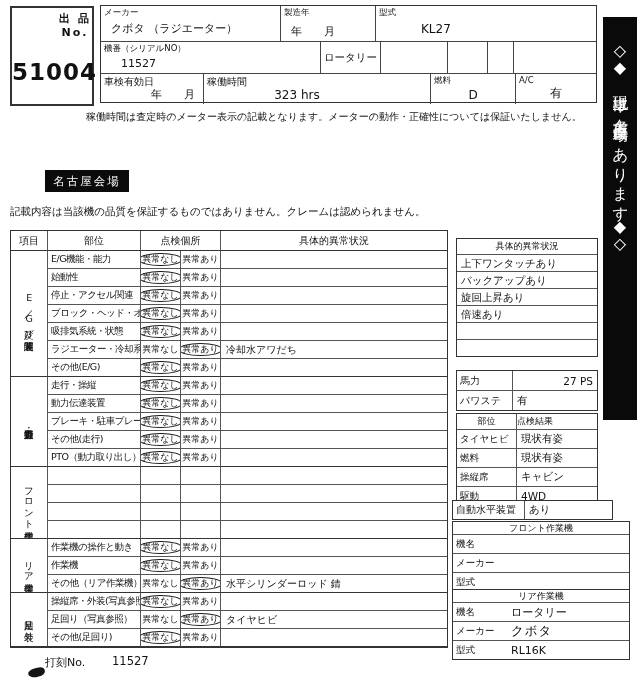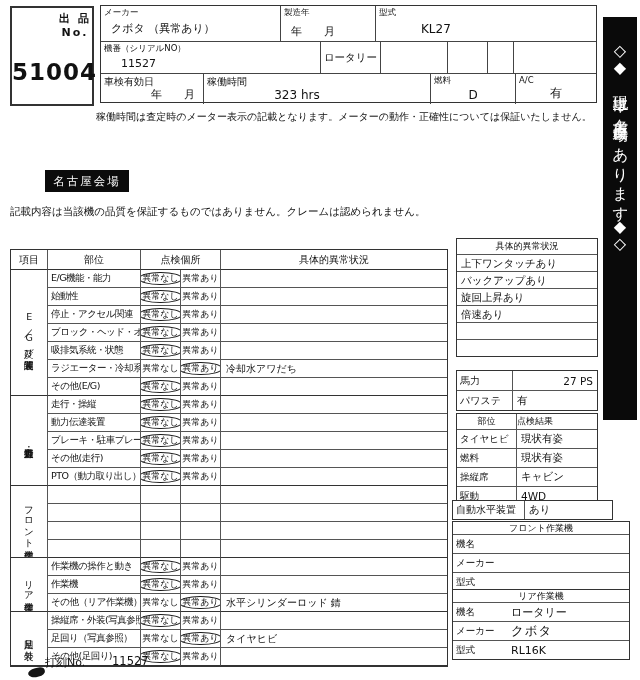--- a/index.html
+++ b/index.html
@@ -27,27 +27,27 @@
   .c-insp{width:103px;} .c-hours{width:227px;} .c-fuel{width:85px;} .c-ac{flex:1;}
   .v-maker{padding:2px 0 0 10px;font-size:11px;}
   .v-mfg{position:absolute;bottom:2px;left:10px;font-size:11px;}
   .v-model{padding:3px 0 0 45px;font-size:12px;}
   .v-serial{padding:2px 0 0 20px;font-size:11px;}
   .v-insp{position:absolute;bottom:2px;right:8px;font-size:11px;}
   .v-hours{position:absolute;bottom:2px;left:0;right:40px;text-align:center;font-size:12px;}
   .v-center{position:absolute;bottom:2px;left:0;right:0;text-align:center;font-size:12px;}
 
   
-  .meter-note{left:96px;top:110px;font-size:10px;white-space:nowrap;}
+  .meter-note{left:86px;top:110px;font-size:10px;white-space:nowrap;}
   .venue-badge{left:45px;top:170px;width:84px;height:22px;background:#0b0b0b;color:#fff;
                display:flex;align-items:center;justify-content:center;font-size:11.5px;letter-spacing:2px;}
   .disclaimer{left:10px;top:205px;font-size:10.5px;white-space:nowrap;}
 
   
-  .insp{left:10px;top:249px;width:436px;border:1.5px solid #333;box-sizing:content-box;
+  .insp{left:10px;top:230px;width:436px;border:1.5px solid #333;box-sizing:content-box;
         display:grid;grid-template-columns:37px 93px 40px 40px 1fr;grid-auto-rows:18px;grid-template-rows:20px;}
   .cell{border-right:1px solid #555;border-bottom:1px solid #555;box-sizing:border-box;
         display:flex;align-items:center;overflow:hidden;white-space:nowrap;}
   .cell.last{border-right:none;}
   .th{justify-content:center;font-size:10px;border-bottom:1.5px solid #333;}
   .cat{writing-mode:vertical-rl;text-orientation:upright;justify-content:center;
        font-size:9.5px;line-height:1;letter-spacing:0;padding:2px 0;}
   .sect-end{border-bottom:1.5px solid #333;}
   .part{font-size:9.5px;letter-spacing:-0.5px;padding-left:3px;}
   .chk{justify-content:center;font-size:9px;}
@@ -104,21 +104,21 @@
 
 <div class="abs lot-box">
   <div class="lot-label">出 品 No.</div>
   <div class="lot-number">51004</div>
 </div>
 
 <div class="abs hdr-table">
   <div class="hrow r1">
     <div class="hcell c-maker">
       <div class="hlabel">メーカー</div>
-      <div class="hvalue v-maker">クボタ （異常あり）</div>
+      <div class="hvalue v-maker">クボタ （ラジエーター）</div>
     </div>
     <div class="hcell c-mfg">
       <div class="hlabel">製造年</div>
       <div class="hvalue v-mfg">年　　月</div>
     </div>
     <div class="hcell c-model">
       <div class="hlabel">型式</div>
       <div class="hvalue v-model">KL27</div>
     </div>
   </div>

